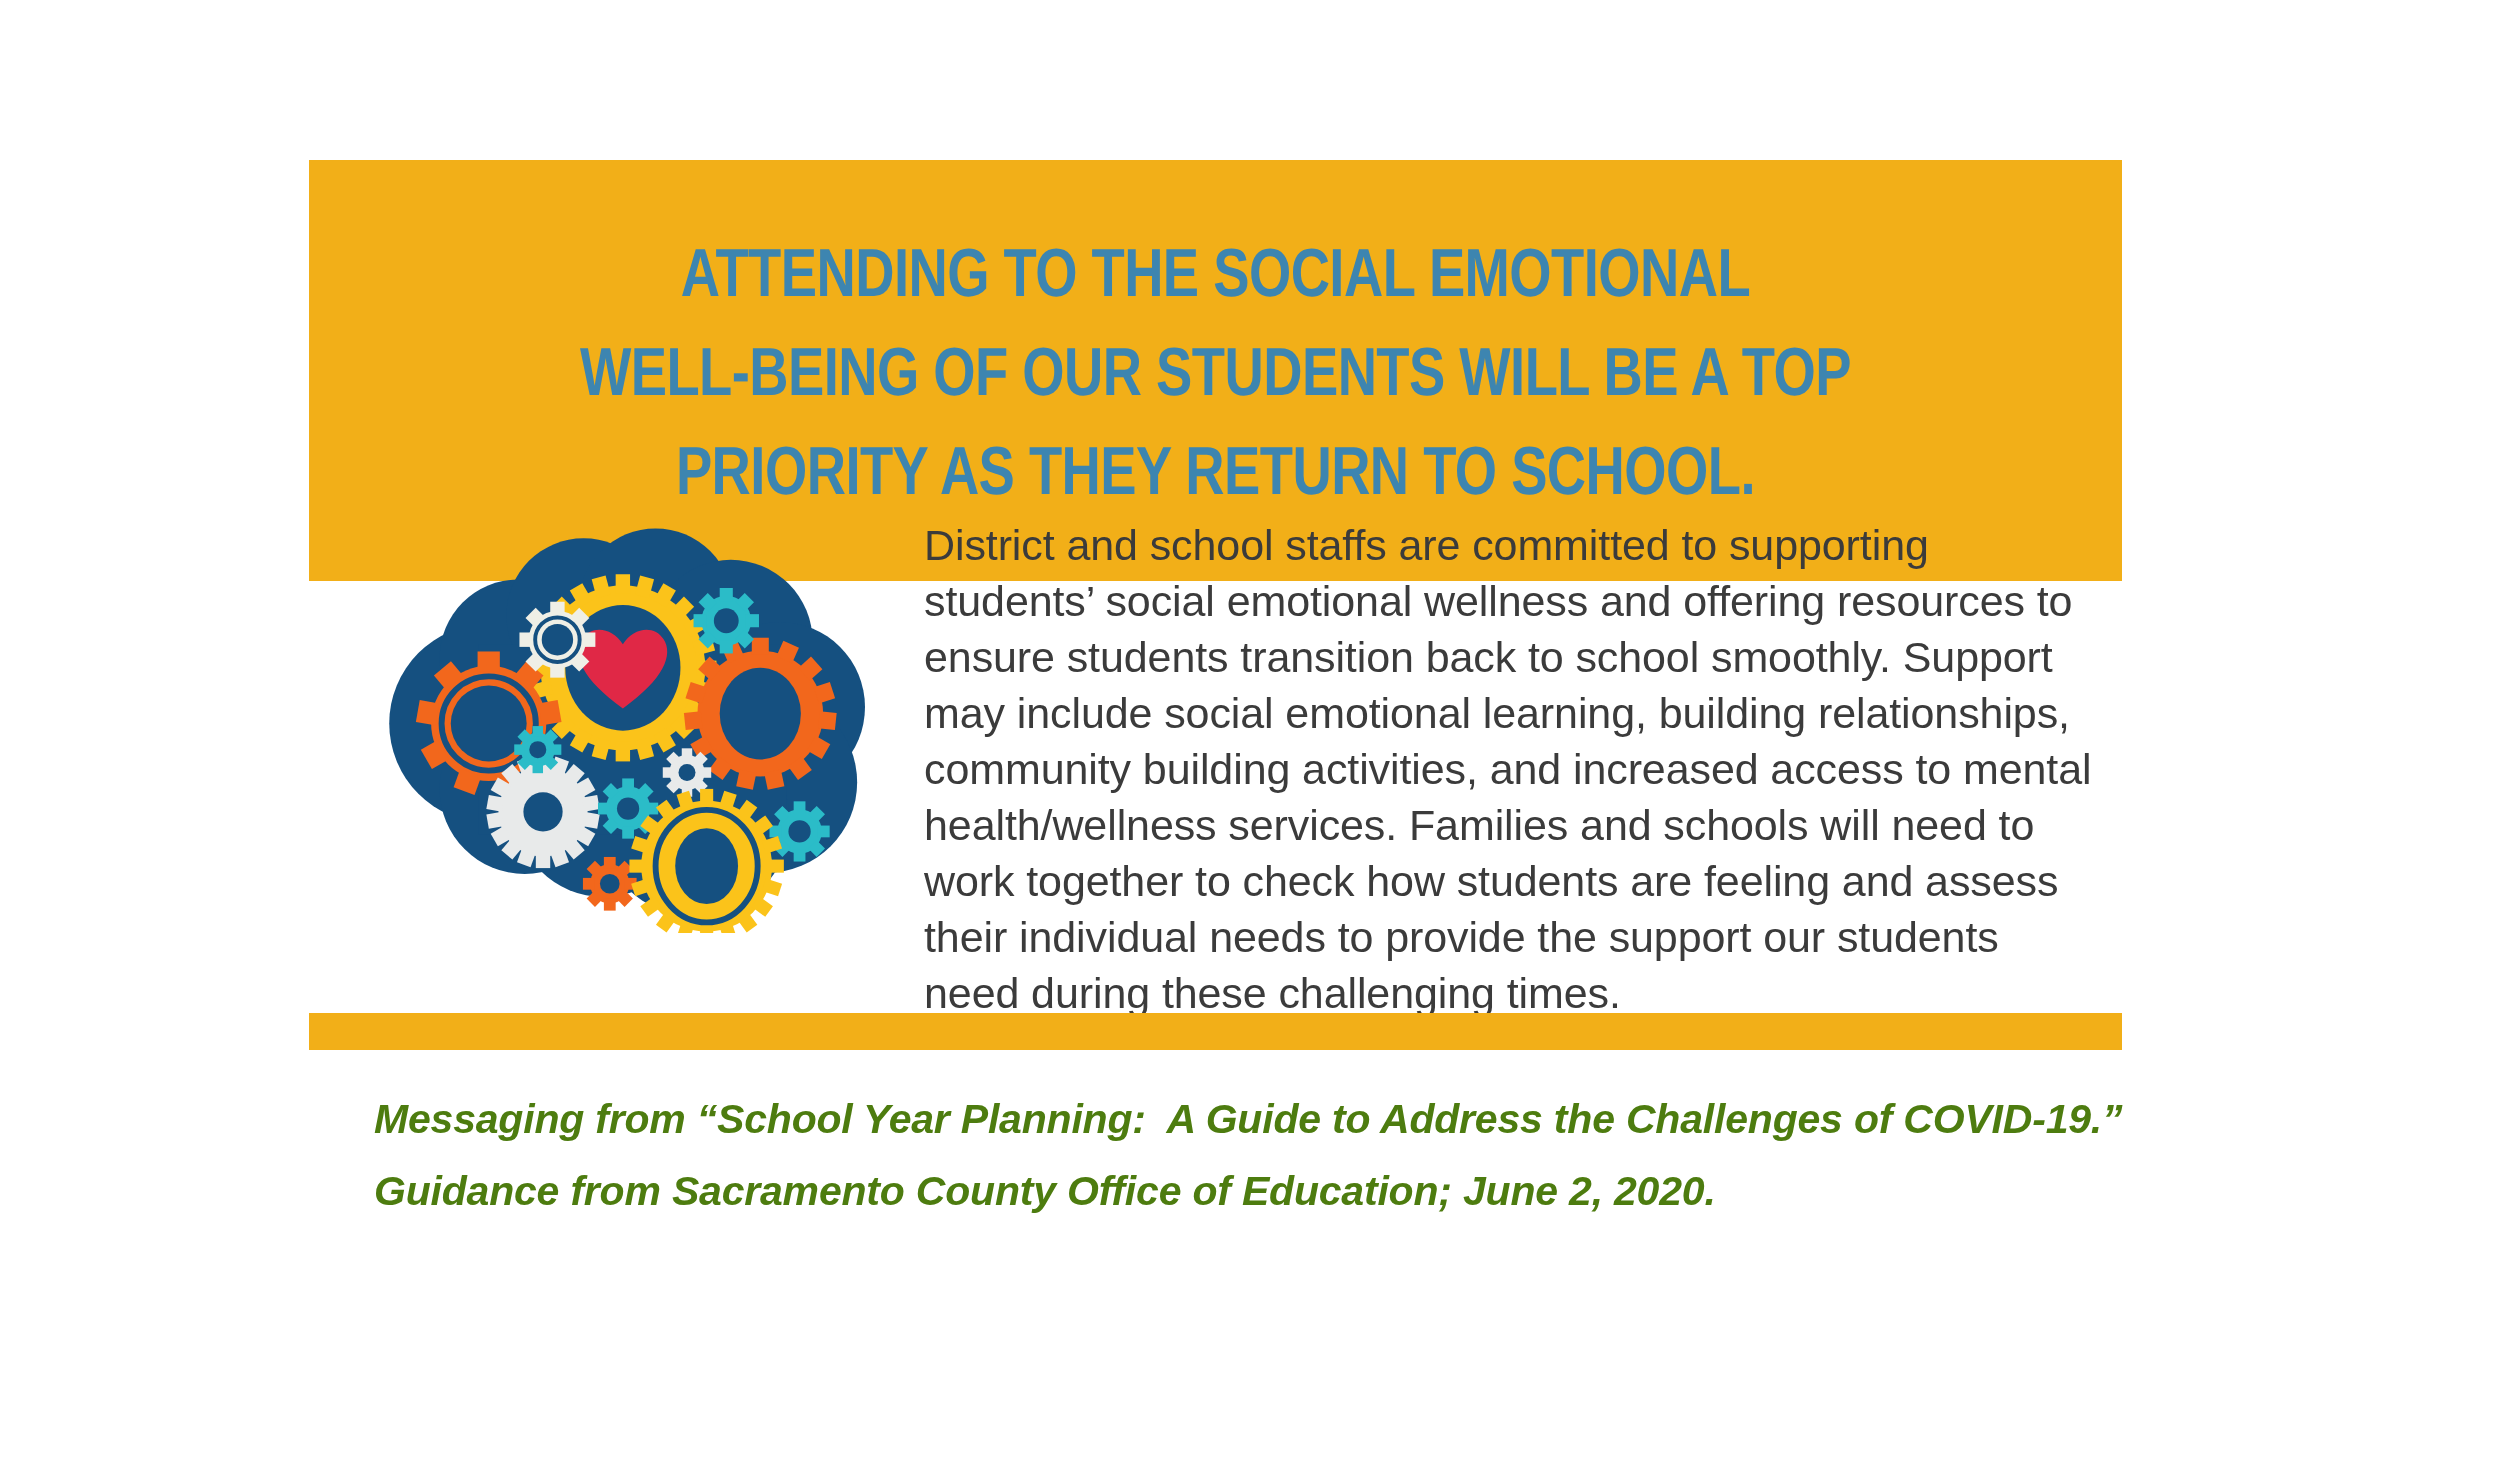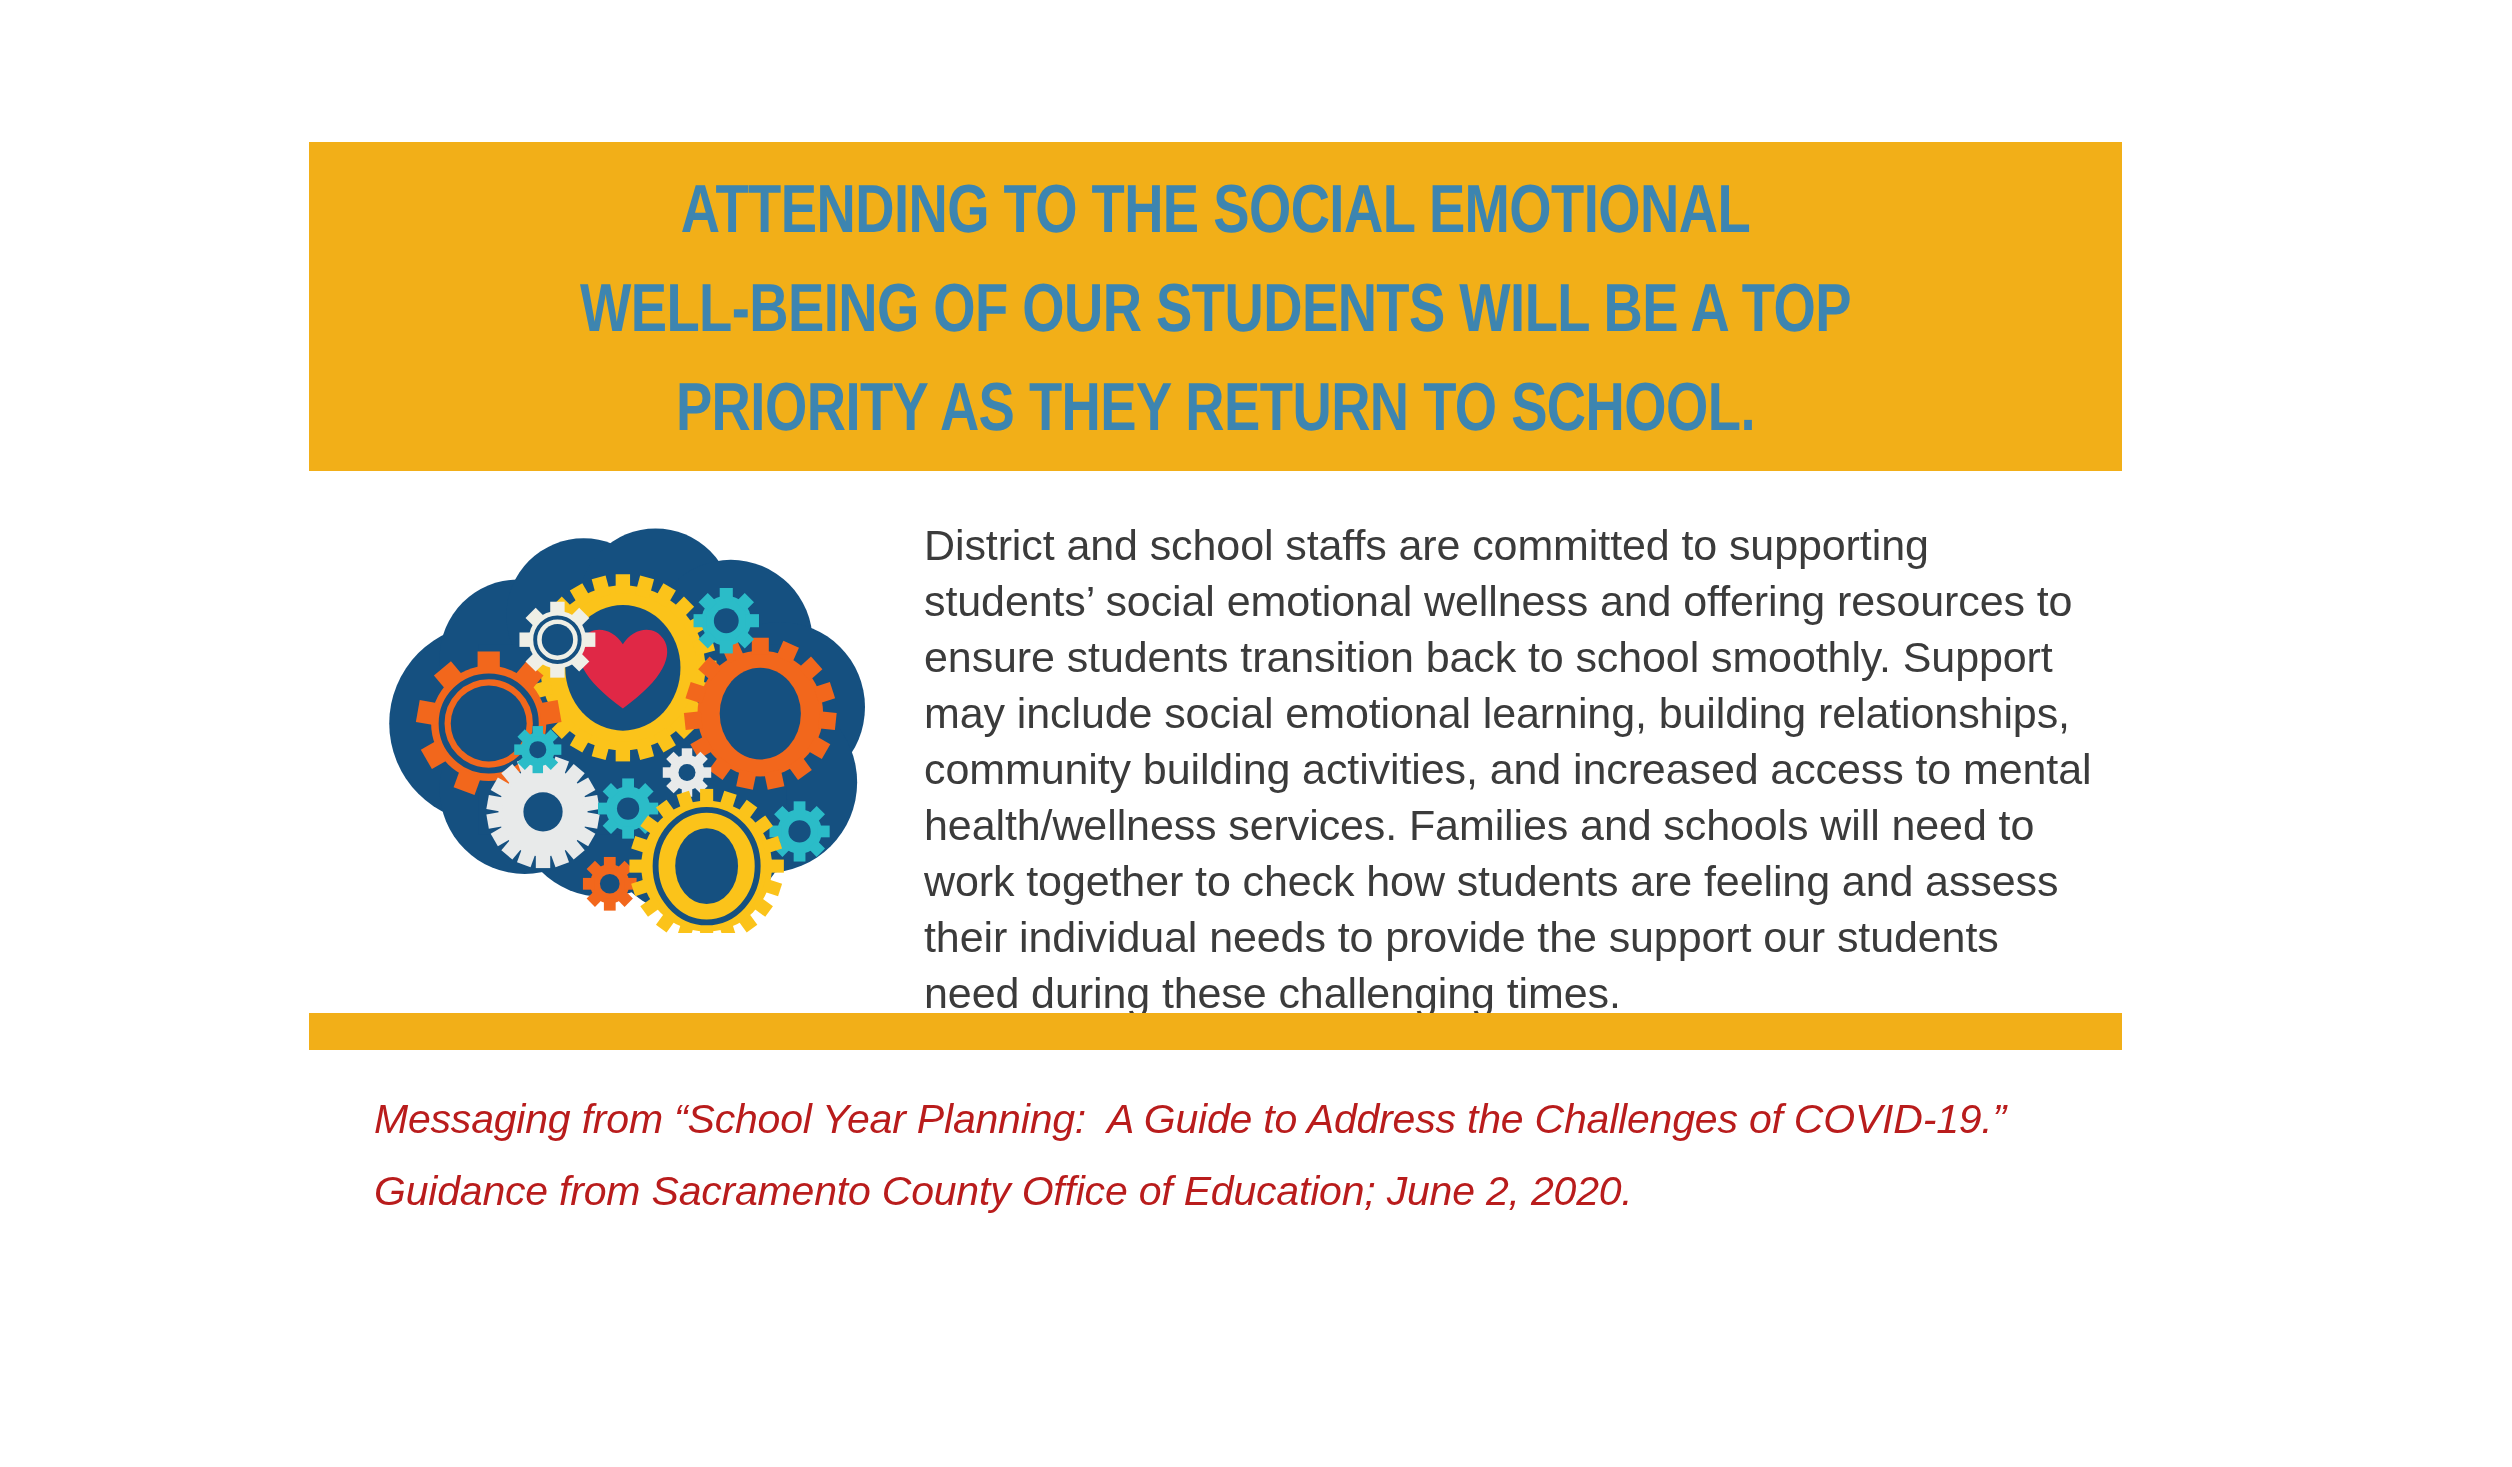--- a/index.html
+++ b/index.html
@@ -13,23 +13,23 @@
     position: relative;
     overflow: hidden;
     font-family: "Liberation Sans", sans-serif;
     -webkit-font-smoothing: antialiased;
   }
 
   
   #headline-banner {
     position: absolute;
     left: 309px;
-    top: 142px;
+    top: 160px;
     width: 1813px;
-    height: 329px;
+    height: 421px;
     background: #F2AF18;
     display: flex;
     flex-direction: column;
     align-items: center;
     justify-content: center;
     box-sizing: border-box;
     padding-top: 3.9px;
   }
   .headline-line {
     color: #3D85B0;
@@ -86,24 +86,24 @@
     height: 37px;
     background: #F2AF18;
   }
 
   
   #citation {
     position: absolute;
     left: 374px;
     top: 1083px;
     width: 1780px;
-    color: #b91c1c;
+    color: #4d7c0f;
     font-family: "Liberation Sans", sans-serif;
     font-style: italic;
-    font-weight: normal;
+    font-weight: bold;
     font-size: 41px;
     line-height: 72px;
     letter-spacing: -0.2px;
     white-space: pre-wrap;
   }
 </style>
 </head>
 <body>
 
 <div id="headline-banner">

